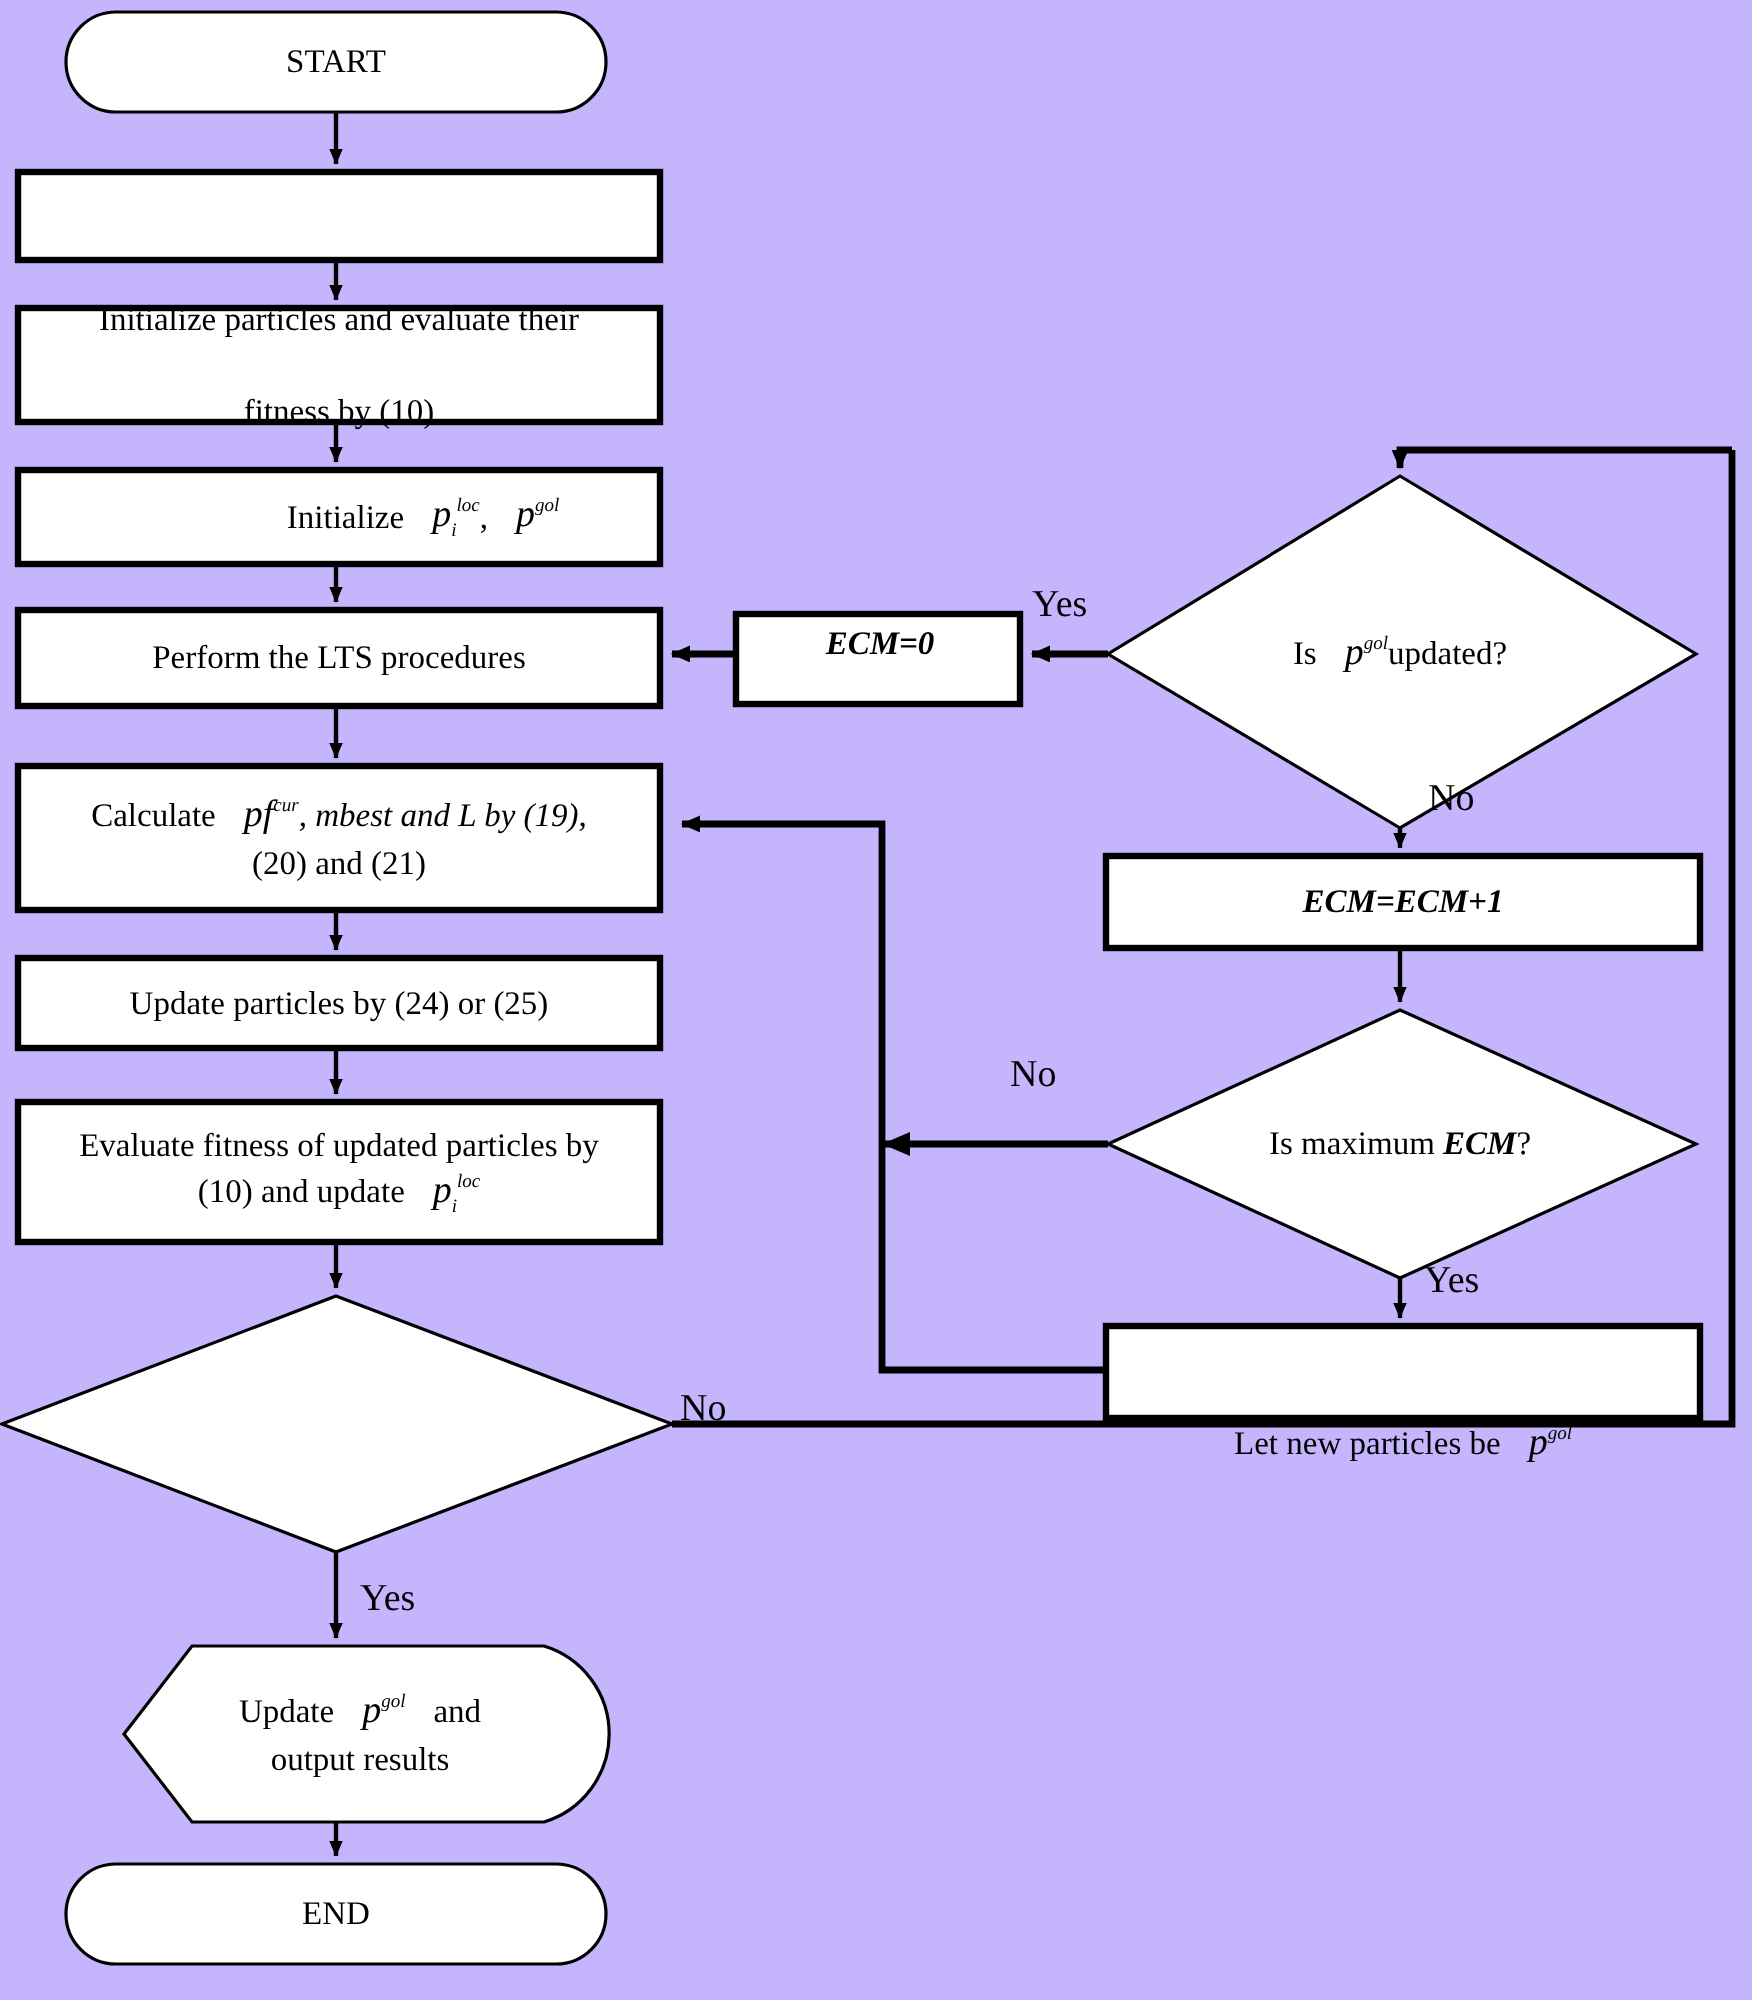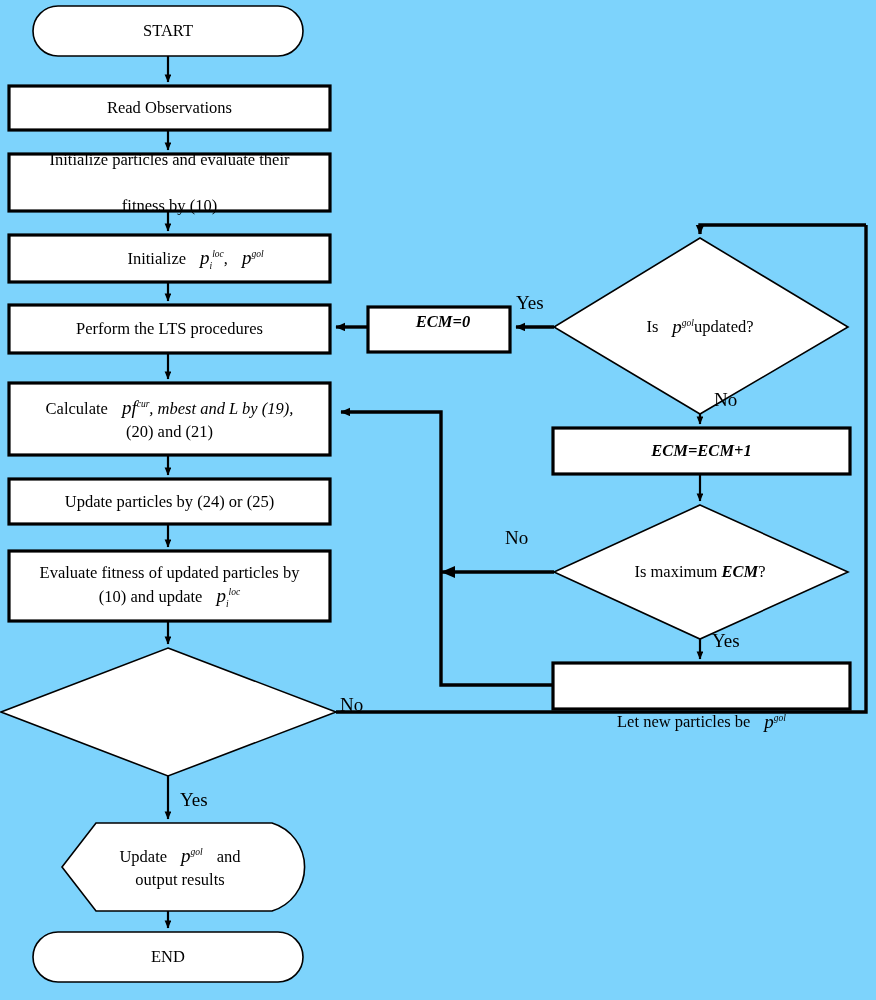--- a/index.html
+++ b/index.html
@@ -1,16 +1,16 @@
 <!DOCTYPE html>
 <html><head>
 <meta charset="utf-8">
 <style>
   html,body{margin:0;padding:0;background:#ffffff;}
-  #root{position:relative;width:876px;height:1000px;background:#7dd3fc;
+  #root{position:relative;width:876px;height:1000px;background:#c4b5fd;
         font-family:"Liberation Serif","DejaVu Serif",serif;}
   svg{position:absolute;left:0;top:0;}
   .shape{fill:#ffffff;stroke:#000000;}
   .thin{stroke-width:1.6;}
   .thick{stroke-width:3.2;}
   .conn{stroke:#000;fill:none;stroke-width:2.2;}
   .conn-thick{stroke:#000;fill:none;stroke-width:3.4;}
   .lbl{position:absolute;text-align:center;color:#000;
        font-family:"Liberation Serif","DejaVu Serif",serif;
        font-size:16.5px;line-height:1.28;
@@ -97,28 +97,27 @@
 
     <path class="conn-thick" d="M554,572 L441,572"></path>
     <path class="conn-thick" d="M553,685 L441,685 L441,412 L341,412" marker-end="url(#ahb)"></path>
     <polygon points="441,572 455,566 455,578" fill="#000"></polygon>
 
     <path class="conn-thick" d="M336,712 L866,712 L866,225"></path>
   </svg>
 
   <div class="lbl" style="left:33px;top:6px;width:270px;height:50px;">START</div>
 
-  <div class="lbl" style="left:9px;top:86px;width:321px;height:44px;">Read Observations</div>
 
   <div class="lbl" style="left:9px;top:154px;width:321px;height:57px;flex-direction:column;gap:24px;">
     <span>Initialize particles and evaluate their</span>
     <span>fitness by (10)</span>
   </div>
 
-  <div class="lbl" style="left:9px;top:235px;width:373px;height:47px;">
+  <div class="lbl" style="left:25px;top:235px;width:373px;height:47px;">
     <span>Initialize</span>
       <span class="gap"></span>
       <span class="gap"></span>
       <span class="pvar"><i>p</i><span class="sub">i</span><span class="sup">loc</span></span>
       <span>,</span>
       <span class="gap"></span>
       <span class="gap"></span>
       <span class="pvar"><i>p</i><span class="sup">gol</span></span>
   </div>
 
@@ -145,21 +144,21 @@
   <div class="lbl" style="left:33px;top:932px;width:270px;height:50px;">END</div>
 
   <div class="lbl" style="left:590px;top:306px;width:220px;height:42px;">
     <span>Is</span>
       <span class="gap"></span>
       <span class="gap"></span>
       <span class="pvar"><i>p</i><span class="sup">gol</span></span>
       <span>updated?</span>
   </div>
 
-  <div class="lbl" style="left:348px;top:307px;width:142px;height:29px;padding-left:24px;">
+  <div class="lbl" style="left:369px;top:307px;width:142px;height:29px;">
       <b class="bi">ECM=0</b>
     </div>
 
   <div class="lbl" style="left:553px;top:428px;width:297px;height:46px;">
       <b class="bi">ECM=ECM+1</b>
     </div>
 
   <div class="lbl" style="left:600px;top:551px;width:200px;height:42px;">
     <span>Is maximum</span>&nbsp;<b class="bi">ECM</b><span>?</span>
   </div>

